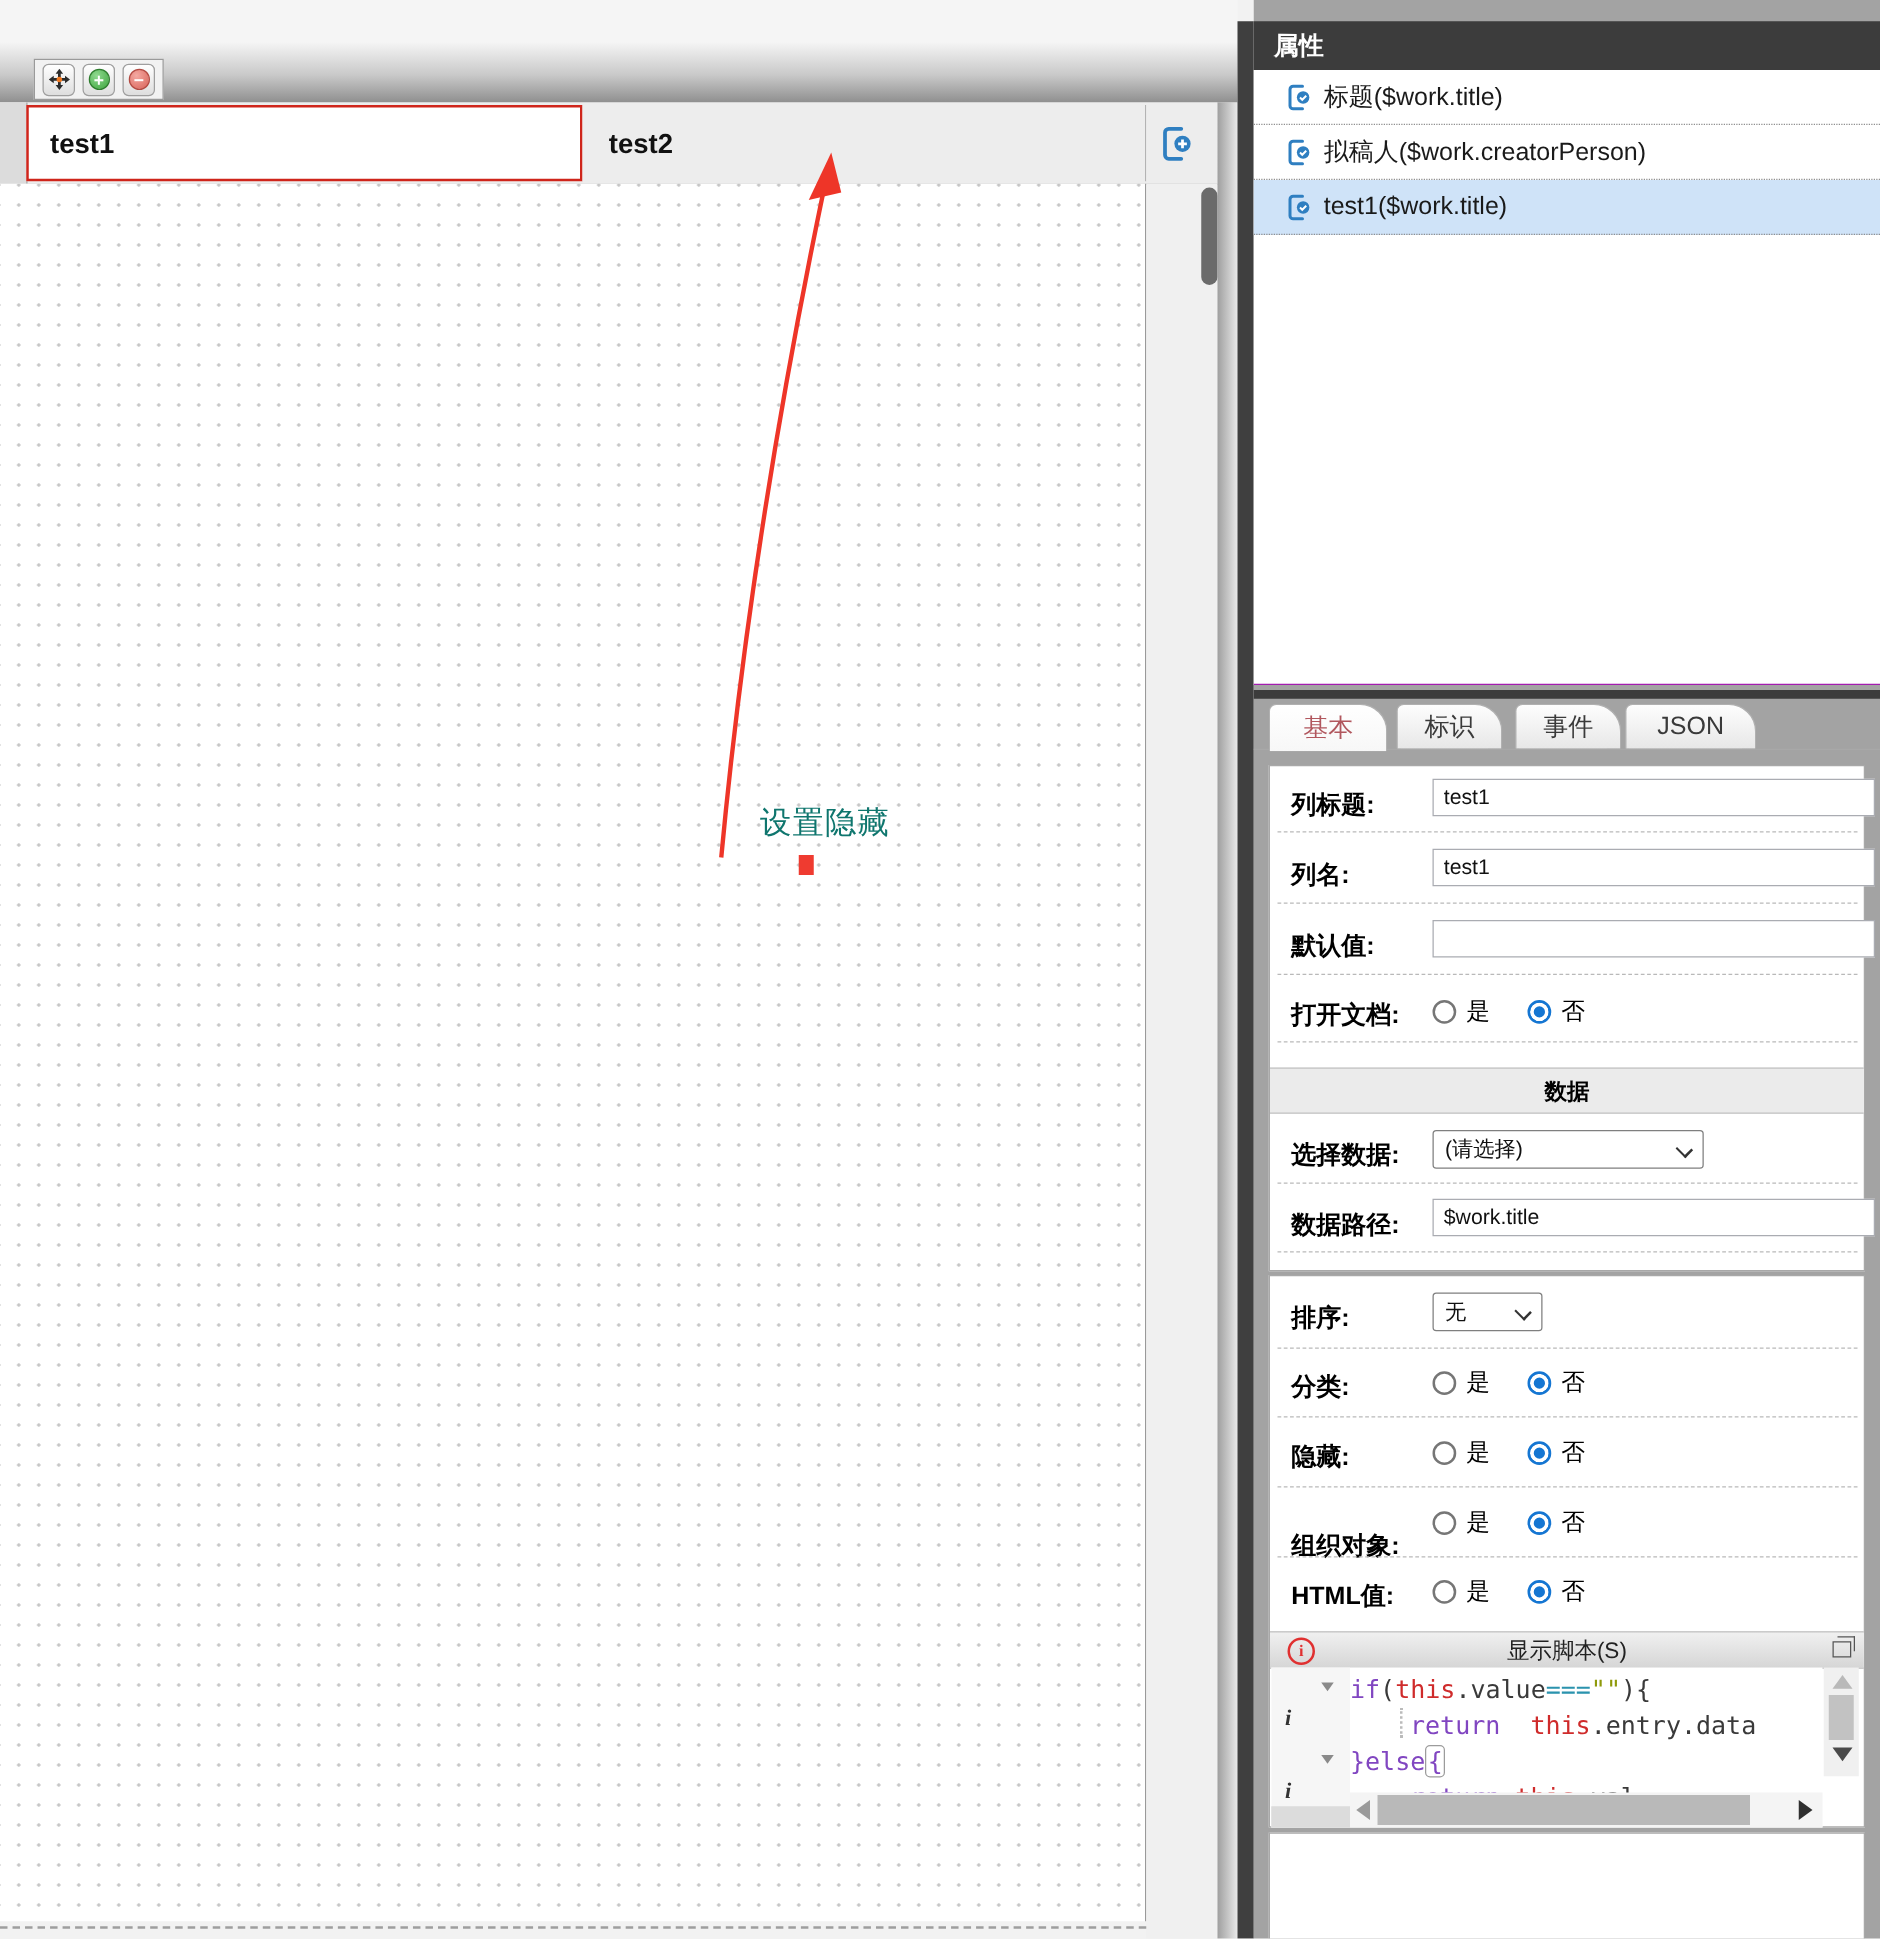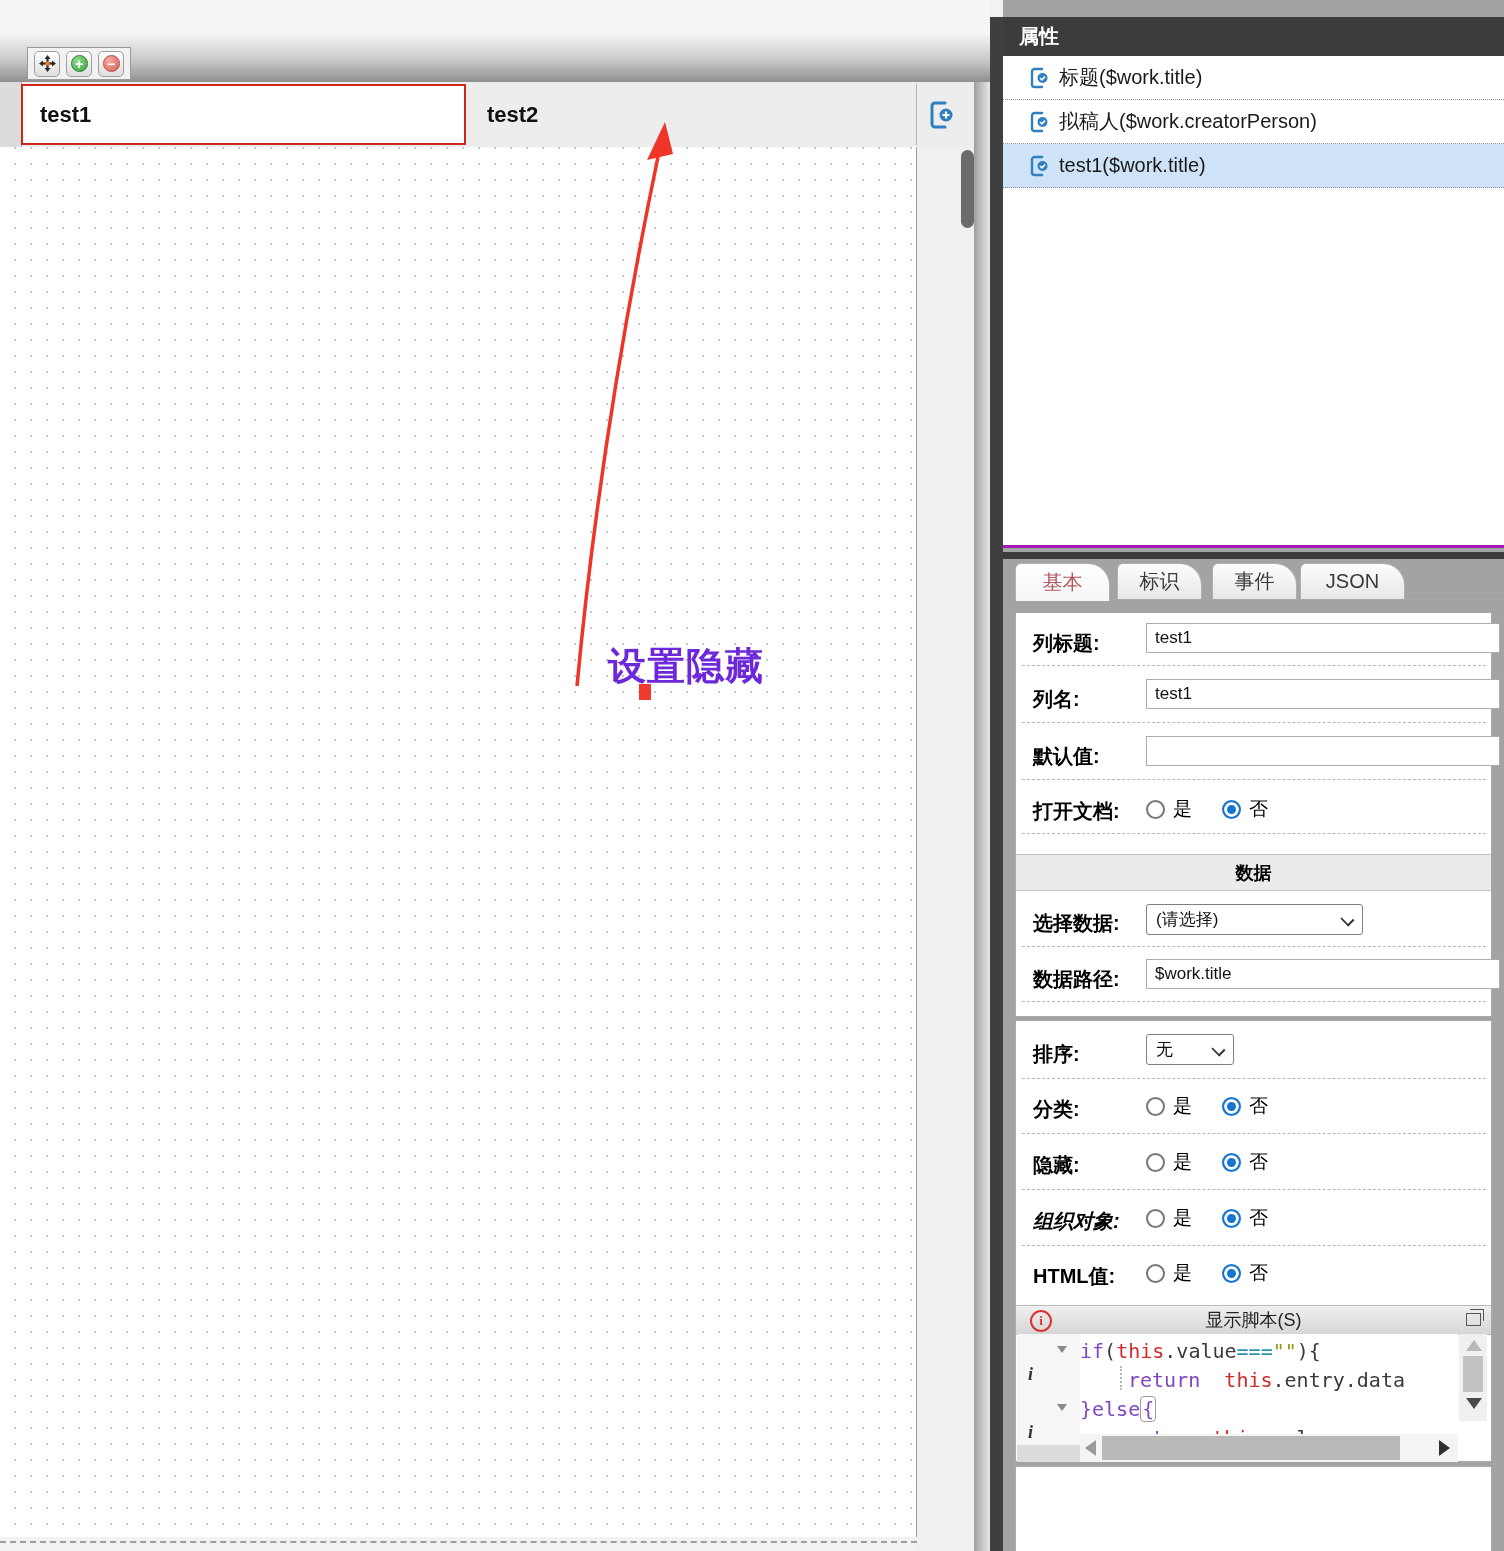--- a/index.html
+++ b/index.html
@@ -22,30 +22,30 @@
   #hdr-cell-icon{left:917px;top:84px;width:48px;height:61px;background:#ededed;display:flex;align-items:center;justify-content:center;}
 
   #dot-canvas{left:0;top:147px;width:917px;height:1390px;background:#ffffff;border-right:1px solid #9a9a9a;box-sizing:border-box;
     background-image:radial-gradient(circle,#c6c6c6 1.1px,rgba(0,0,0,0) 1.6px);background-size:16px 16px;background-position:7px 9px;}
   #canvas-right-gutter{left:917px;top:147px;width:57px;height:1404px;background:#f0f0f0;}
   #canvas-vscroll-thumb{left:961px;top:150px;width:13px;height:78px;background:#6b6b6b;border-radius:7px;}
   #canvas-edge-shadow{left:974px;top:82px;width:16px;height:1469px;background:linear-gradient(to right,#9f9f9f,#e9e9e9);}
   #canvas-bottom-dash{left:0;top:1541px;width:917px;height:0;border-top:2px dashed #9e9e9e;}
 
   #arrow-svg{left:0;top:0;width:990px;height:1551px;pointer-events:none;}
-  #annotation-text{left:608px;top:641px;font-size:38px;color:#6d28d9;font-weight:bold;letter-spacing:1px;}
+  #annotation-text{left:608px;top:641px;font-size:25px;color:#0f766e;font-weight:normal;letter-spacing:1px;}
   #annotation-cursor{left:639px;top:684px;width:12px;height:16px;background:#ef3b30;}
 
   
   #v-splitter{left:990px;top:17px;width:13px;height:1534px;background:#3f3f3f;}
 
   
   #panel{left:1003px;top:0;width:501px;height:1551px;background:#a3a3a3;}
   #panel-title-bar{left:0;top:17px;width:501px;height:39px;background:#3c3c3c;color:#ffffff;font-size:20px;font-weight:bold;display:flex;align-items:center;padding-left:16px;box-sizing:border-box;}
-  #prop-list{left:0;top:56px;width:501px;height:492px;background:#ffffff;border-bottom:3px solid #a21caf;box-sizing:border-box;}
+  #prop-list{left:0;top:56px;width:501px;height:492px;background:#ffffff;border-bottom:1px solid #a21caf;box-sizing:border-box;}
   .prop-item{position:relative;height:43px;display:flex;align-items:center;padding-left:26px;border-bottom:1px dotted #8f8f8f;font-size:20px;color:#1a1a1a;}
   .prop-item.selected{background:#cfe3f8;}
   .prop-item .doc-ic{margin-right:10px;flex:0 0 auto;}
   #panel-h-splitter{left:0;top:552px;width:501px;height:7px;background:#3c3c3c;}
 
   .tab{position:absolute;top:563px;height:36px;box-sizing:border-box;border:1px solid #b0b0b0;border-bottom:none;border-radius:6px 22px 0 0;display:flex;align-items:center;justify-content:center;font-size:20px;color:#3a3a3a;background:linear-gradient(#fdfdfd,#e7e7e7);}
   .tab.active{background:linear-gradient(#ffffff,#f7f7f7);color:#b1575e;height:38px;z-index:2;text-align:right;}
   #tabs-baseline{left:0;top:599px;width:501px;height:0;border-top:1px solid #a8a8a8;}
 
   .group-box{position:absolute;left:12px;width:477px;background:#ffffff;border:1px solid #a8a8a8;box-sizing:border-box;}
@@ -253,21 +253,21 @@
       <div class="frm-label" style="top:131px;">隐藏:</div>
       <div class="radio-row" style="top:128px;">
         <span class="radio"></span>
           <span>是</span>
         <span class="radio-gap"></span>
         <span class="radio checked"></span>
           <span>否</span>
       </div>
       <div class="dashed-sep" style="top:168px;"></div>
 
-      <div class="frm-label" style="top:187px;font-style:italic;">组织对象:</div>
+      <div class="frm-label" style="top:202px;">组织对象:</div>
       <div class="radio-row" style="top:184px;">
         <span class="radio"></span>
           <span>是</span>
         <span class="radio-gap"></span>
         <span class="radio checked"></span>
           <span>否</span>
       </div>
       <div class="dashed-sep" style="top:224px;"></div>
 
       <div class="frm-label" style="top:242px;">HTML值:</div>

